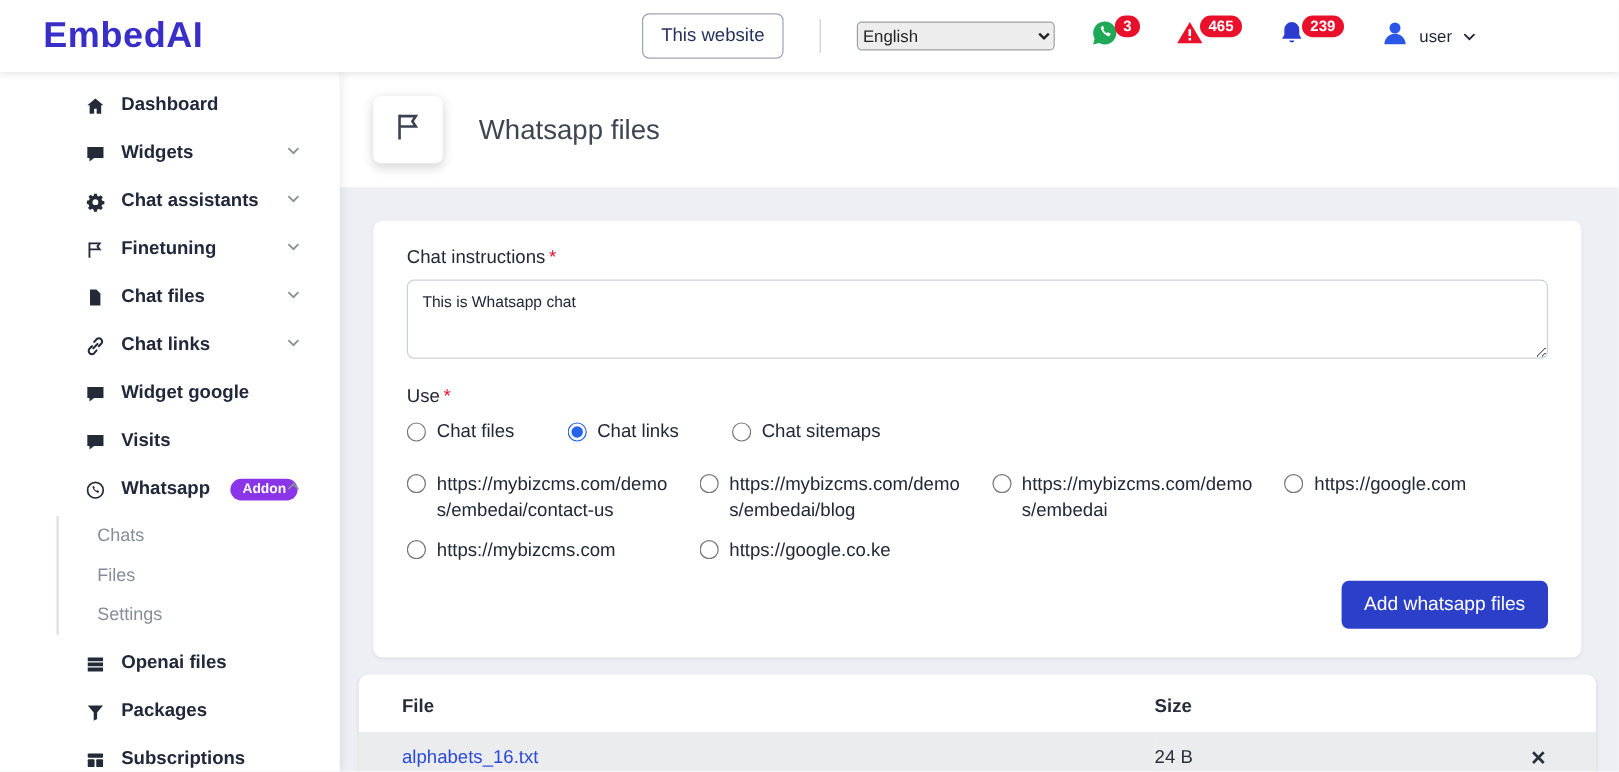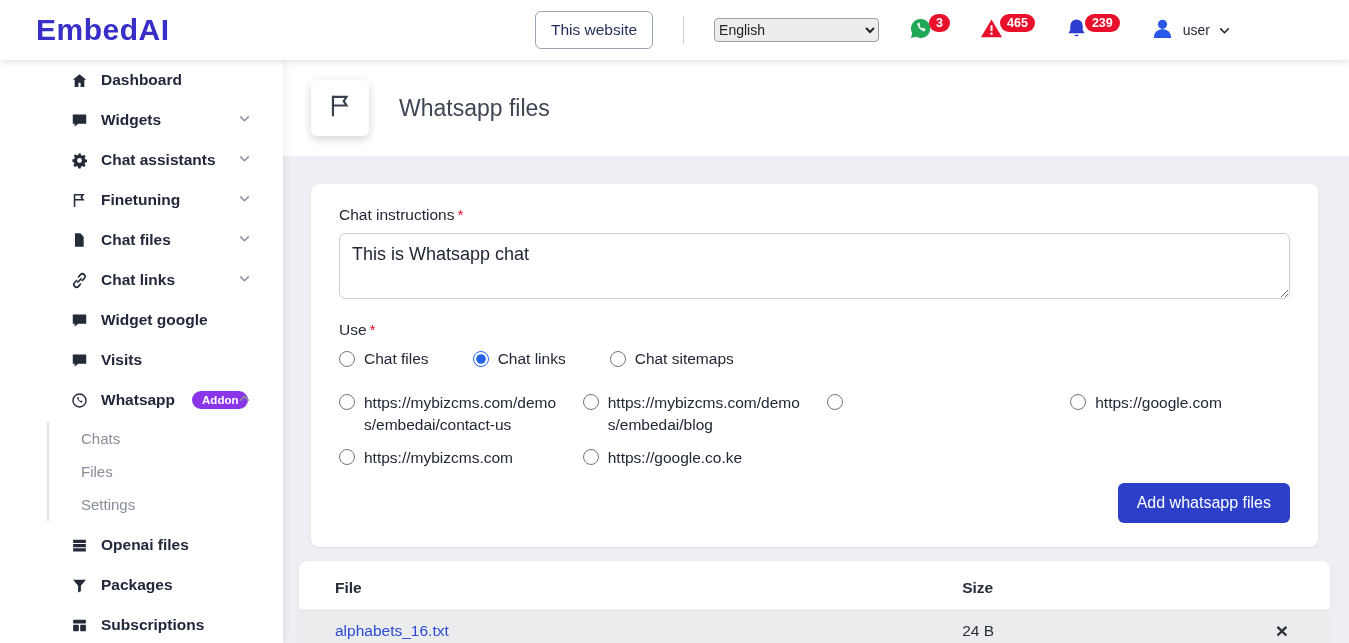--- a/index.html
+++ b/index.html
@@ -37,21 +37,21 @@
   }
   .user-wrap { display:flex; align-items:center; gap:8px; cursor:pointer; }
   .user-name { font-size:14px; color:#1e2533; }
   .chev-sm svg { display:block; }
 
   
   .layout { flex:1; display:flex; height:583px; overflow:hidden; }
 
   
   .sidebar {
-    width:283px; flex:0 0 283px; background:#fff; 
+    width:283px; flex:0 0 283px; background:#fff; padding-top:8px;
     box-shadow:2px 0 8px rgba(0,0,0,.07); position:relative; z-index:5; overflow:hidden;
   }
   .side-item {
     position:relative; height:40px; display:flex; align-items:center; gap:13px;
     padding:0 36px 0 70px; font-size:15.5px; font-weight:600; color:#20283a; cursor:pointer;
   }
   .s-icon { width:18px; height:18px; display:flex; align-items:center; justify-content:center; color:#242b38; flex:0 0 18px; }
   .s-icon svg { display:block; }
   .side-chev { position:absolute; right:32px; color:#8a909c; }
   .side-chev.up svg { transform:rotate(180deg); }
@@ -75,21 +75,21 @@
 
   
   .card-form {
     margin:28px 31px 0 28px; background:#fff; border-radius:8px;
     padding:22px 28px 24px; box-shadow:0 1px 3px rgba(0,0,0,.07);
   }
   .field-label { font-size:15.5px; color:#212836; margin-bottom:9px; }
   .req { color:#e8102a; margin-left:3px; }
   .instructions-input {
     width:100%; height:66px; border:1px solid #ccd1d9; border-radius:6px;
-    padding:10px 12px; font-size:18px; color:#212836; resize:vertical;
+    padding:10px 12px; font-size:13px; color:#212836; resize:vertical;
     font-family:"Liberation Sans", sans-serif;
   }
   .use-label { margin-top:18px; }
   .radio-row { display:flex; gap:44px; margin-top:11px; }
   .radio-opt, .url-opt { display:flex; align-items:center; gap:9px; font-size:15.5px; color:#212836; }
   input[type="radio"] { width:16px; height:16px; accent-color:#2563eb; margin:0; flex:0 0 16px; cursor:pointer; }
   .url-grid { display:grid; grid-template-columns:repeat(4,1fr); column-gap:24px; row-gap:12px; margin-top:24px; }
   .url-opt { align-items:flex-start; line-height:1.4; overflow-wrap:anywhere; }
   .url-opt input { margin-top:2px; }
   .btn-row { display:flex; justify-content:flex-end; margin-top:14px; }
@@ -370,20 +370,21 @@
             <label class="url-opt">
               <input type="radio" name="url-option" style="">
               <span>https://mybizcms.com/demos/embedai/contact-us</span>
             </label>
             <label class="url-opt">
               <input type="radio" name="url-option" style="">
               <span>https://mybizcms.com/demos/embedai/blog</span>
             </label>
             <label class="url-opt">
               <input type="radio" name="url-option" style="">
+              <span>https://mybizcms.com/demos/embedai</span>
             </label>
             <label class="url-opt">
               <input type="radio" name="url-option" style="">
               <span>https://google.com</span>
             </label>
             <label class="url-opt">
               <input type="radio" name="url-option" style="">
               <span>https://mybizcms.com</span>
             </label>
             <label class="url-opt">

